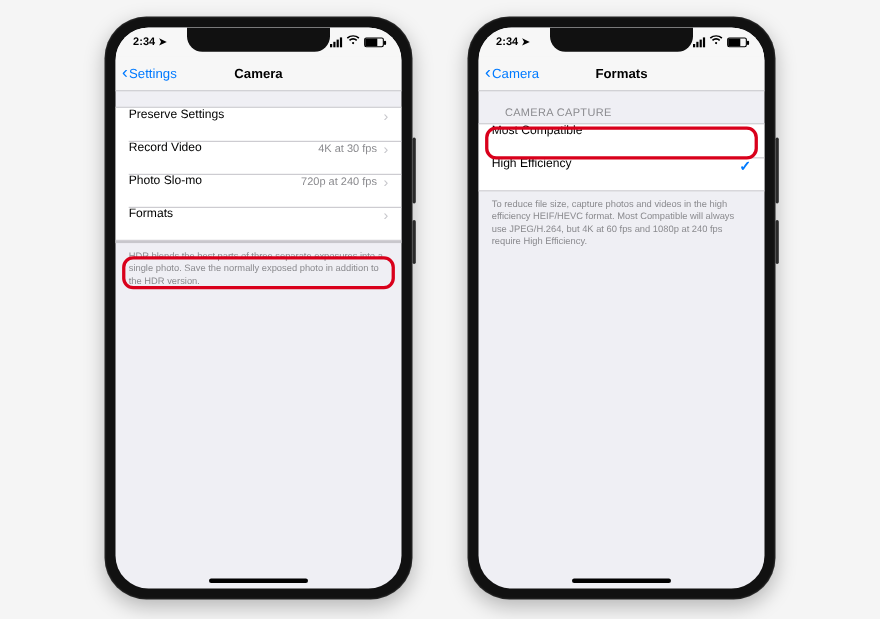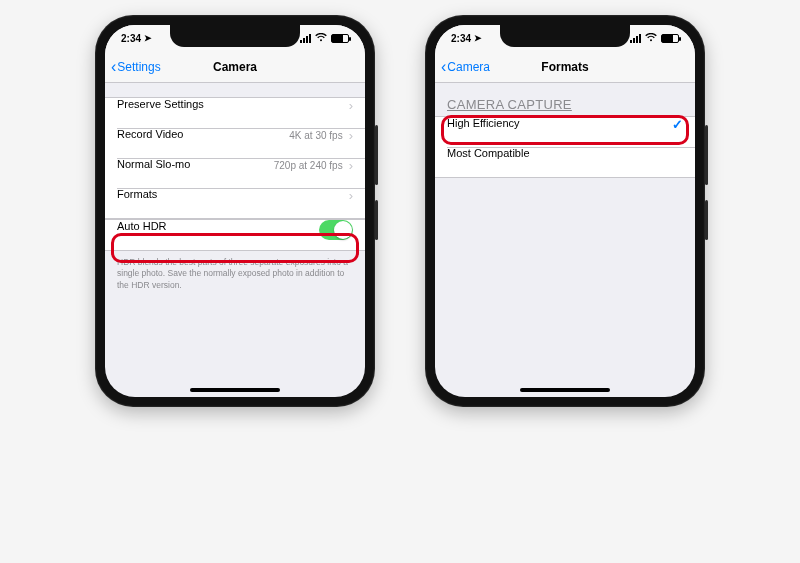--- a/index.html
+++ b/index.html
@@ -12,21 +12,21 @@
     overflow: hidden;
   }
   .stage {
     display: flex;
     gap: 50px;
     justify-content: center;
     padding: 15px 40px;
   }
   .phone {
     width: 280px;
-    height: 392px;
+    height: 530px;
     background: #111;
     border-radius: 38px;
     padding: 10px;
     box-shadow: 0 6px 18px rgba(0,0,0,.25), inset 0 0 2px rgba(255,255,255,.3);
     position: relative;
   }
   .phone::before, .phone::after {
     content: "";
     position: absolute;
     right: -3px;
@@ -95,26 +95,25 @@
   .back .chev { font-size: 16px; line-height: 1; }
   .navtitle {
     position: absolute;
     left: 0; right: 0;
     text-align: center;
     font-weight: 600;
     font-size: 12px;
     pointer-events: none;
   }
   .group-label {
-    font-size: 13px;
+    font-size: 10px;
     color: #8a8a8e;
-    padding: 14px 12px 4px;
+    padding: 14px 24px 4px;
     text-transform: uppercase;
     letter-spacing: .3px;
-    text-decoration: underline;
   }
   .list { background: #fff; border-top: 1px solid #c8c7cc; border-bottom: 1px solid #c8c7cc; }
   .row {
     display: flex;
     align-items: flex-start;
     justify-content: space-between;
     height: 30px;
     padding: 0 12px;
     position: relative;
     gap: 48px;
@@ -222,42 +221,36 @@
             </span>
         </div>
         <div class="row">
           <span class="label">Record Video</span>
           <span class="right">
             <span>4K at 30 fps</span>
             <span class="chevron">›</span>
           </span>
         </div>
         <div class="row">
-          <span class="label">Normal Slo-mo</span>
+          <span class="label">Photo Slo-mo</span>
           <span class="right">
             <span>720p at 240 fps</span>
             <span class="chevron">›</span>
           </span>
         </div>
         <div class="row">
           <span class="label">Formats</span>
           <span class="right">
               <span class="chevron">›</span>
             </span>
         </div>
       </div>
 
 
       <div class="list">
-        <div class="row">
-          <span class="label">Auto HDR</span>
-          <span class="right">
-              <span class="toggle on"></span>
-            </span>
-        </div>
       </div>
 
       <div class="footer-note">HDR blends the best parts of three separate exposures into a single photo. Save the normally exposed photo in addition to the HDR version.</div>
 
       <div class="highlight hl-left"></div>
       <div class="home-indicator"></div>
     </div>
   </div>
 
   <div class="phone">
@@ -292,30 +285,31 @@
           <span class="chev">‹</span>
           <span>Camera</span>
         </div>
         <div class="navtitle">Formats</div>
       </div>
 
       <div class="group-label">CAMERA CAPTURE</div>
 
       <div class="list">
         <div class="row">
-          <span class="label">High Efficiency</span>
-          <span class="right">
-              <span class="check">✓</span>
-            </span>
-        </div>
-        <div class="row">
           <span class="label">Most Compatible</span>
           <span class="right"></span>
         </div>
-      </div>
-
+        <div class="row">
+          <span class="label">High Efficiency</span>
+          <span class="right">
+              <span class="check">✓</span>
+            </span>
+        </div>
+      </div>
+
+      <div class="footer-note">To reduce file size, capture photos and videos in the high efficiency HEIF/HEVC format. Most Compatible will always use JPEG/H.264, but 4K at 60 fps and 1080p at 240 fps require High Efficiency.</div>
 
       <div class="highlight hl-right"></div>
       <div class="home-indicator"></div>
     </div>
   </div>
 
 </div>
 
 </body></html>

